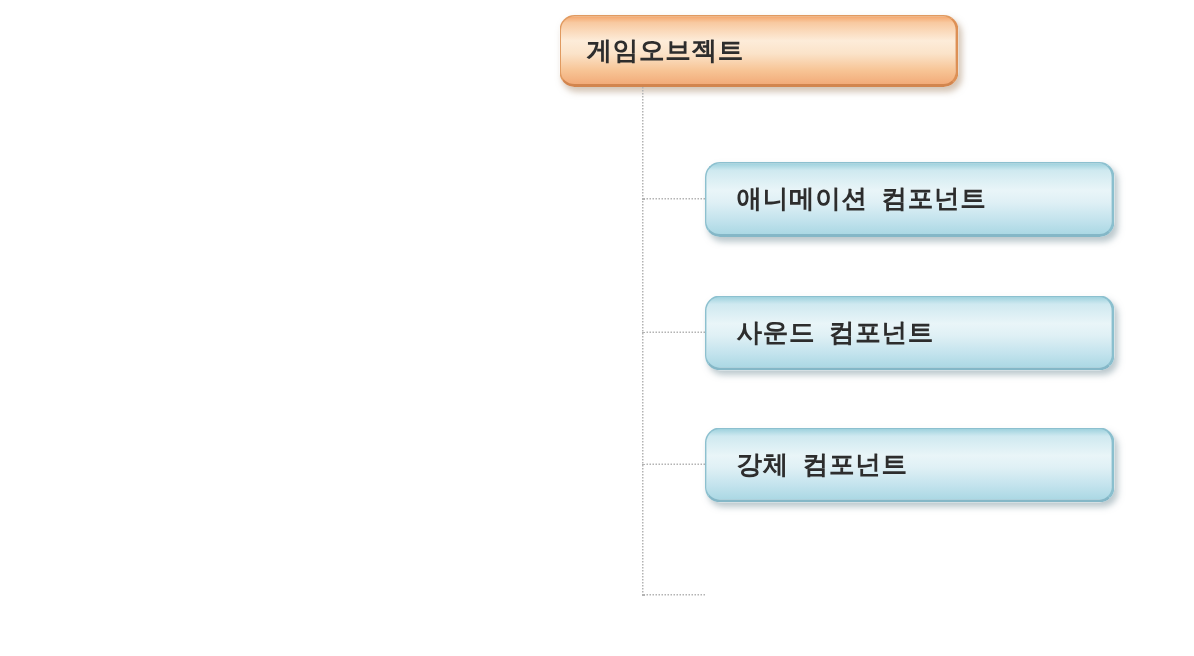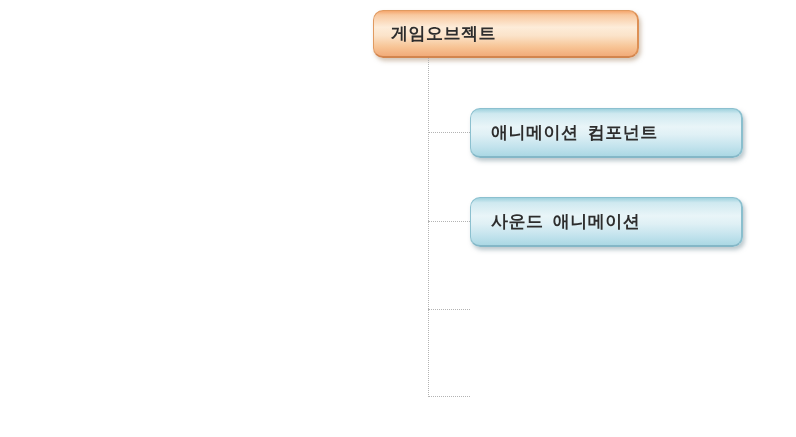--- a/index.html
+++ b/index.html
@@ -96,16 +96,19 @@
   <div class="connector v"></div>
   <div class="connector h h1"></div>
   <div class="connector h h2"></div>
   <div class="connector h h3"></div>
   <div class="connector h h4"></div>
 
   <div class="node child c1">
     <span class="label">애니메이션 컴포넌트</span>
   </div>
   <div class="node child c2">
-    <span class="label">사운드 애니메이션</span>
+    <span class="label">사운드 컴포넌트</span>
+  </div>
+  <div class="node child c3">
+    <span class="label">강체 컴포넌트</span>
   </div>
 
 </div>
 
 </body></html>

